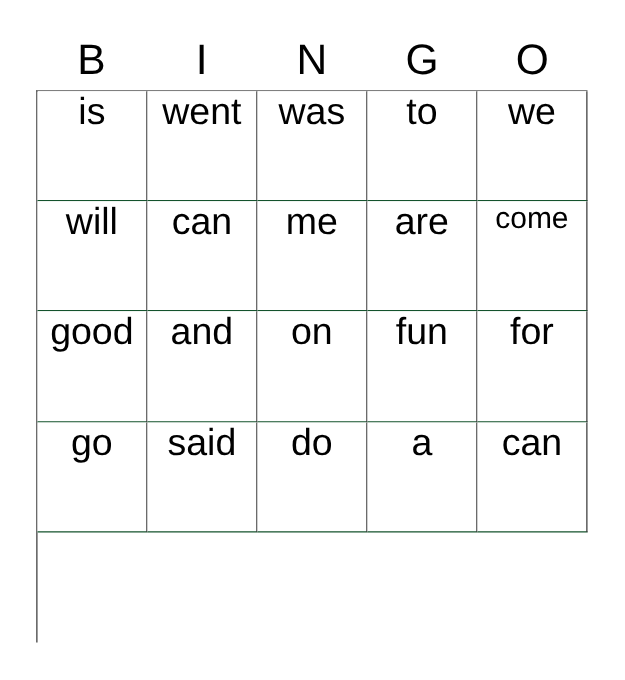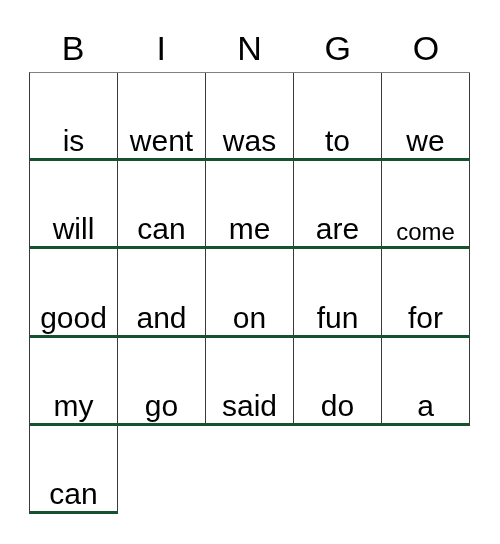--- a/index.html
+++ b/index.html
@@ -52,41 +52,40 @@
     border-top: 1px solid #808080;
     border-left: 1px solid #3a3a3a;
     display: grid;
     grid-template-columns: repeat(5, 1fr);
     grid-template-rows: repeat(5, 1fr);
     background: #ffffff;
   }
   .bingo-cell {
     box-sizing: border-box;
     border-right: 1px solid #3a3a3a;
-    border-bottom: 3px solid #14532d;
+    border-bottom: 1px solid #14532d;
     display: flex;
-    align-items: flex-end;
+    align-items: flex-start;
     justify-content: center;
     background: #ffffff;
     overflow: hidden;
     padding: 0 1px;
   }
   .cell-text {
     font-size: 30px;
     line-height: 34px;
     text-align: center;
     white-space: nowrap;
     color: #000000;
     user-select: none;
   }
   
   .cell-text.shrink {
     font-size: 24px;
     line-height: 28px;
-    margin-top: 12px;
   }
 </style>
 </head>
 <body>
 
 <div class="card">
 
   <div class="header-row">
     <div class="header-cell">B</div>
     <div class="header-cell">I</div>
@@ -139,23 +138,20 @@
         <span class="cell-text">on</span>
       </div>
     <div class="bingo-cell">
         <span class="cell-text">fun</span>
       </div>
 
     <div class="bingo-cell">
         <span class="cell-text">for</span>
       </div>
     <div class="bingo-cell">
-        <span class="cell-text">my</span>
-      </div>
-    <div class="bingo-cell">
         <span class="cell-text">go</span>
       </div>
     <div class="bingo-cell">
         <span class="cell-text">said</span>
       </div>
 
     <div class="bingo-cell">
         <span class="cell-text">do</span>
       </div>
     <div class="bingo-cell">

